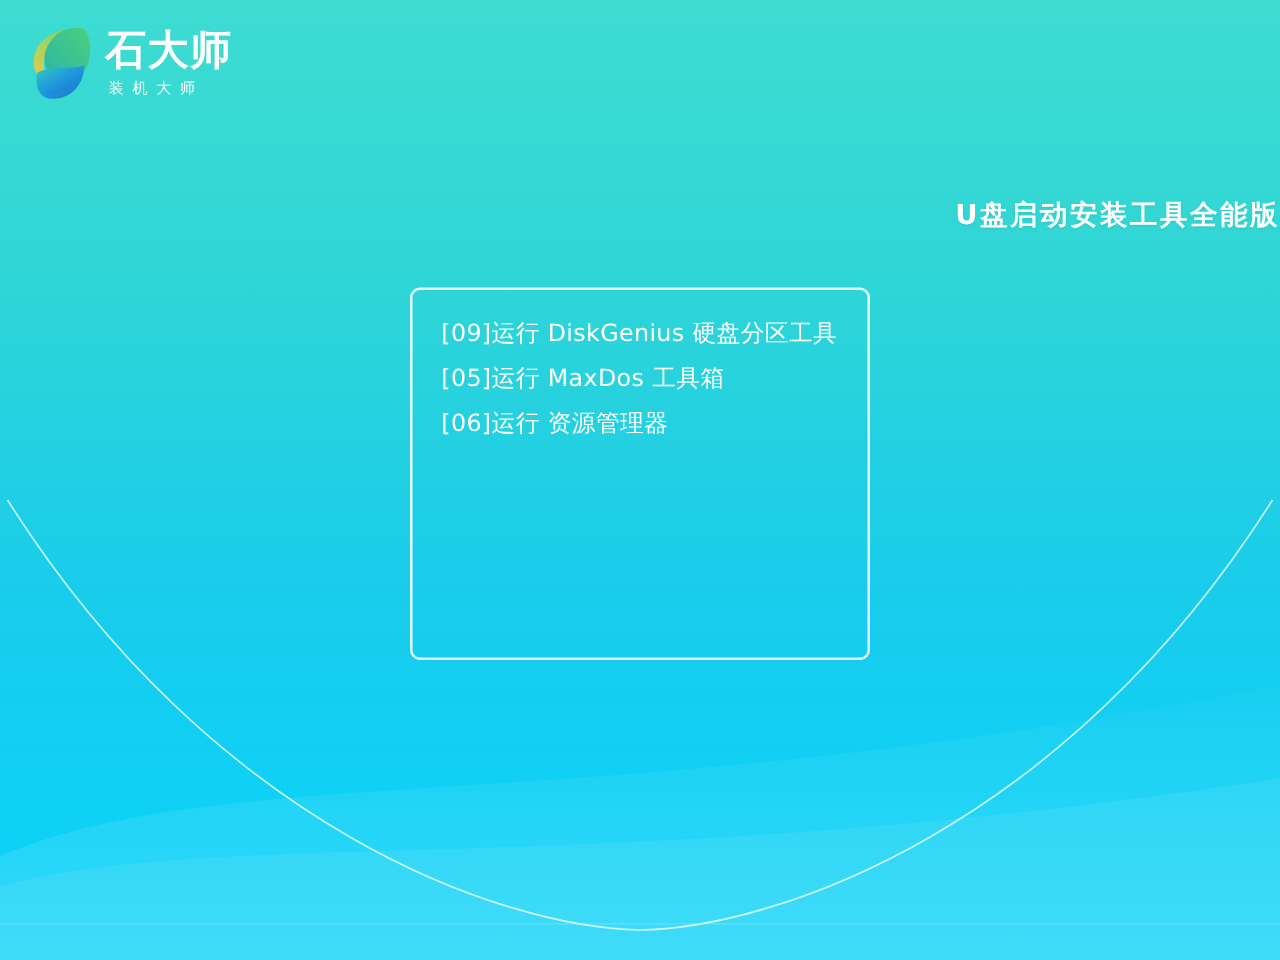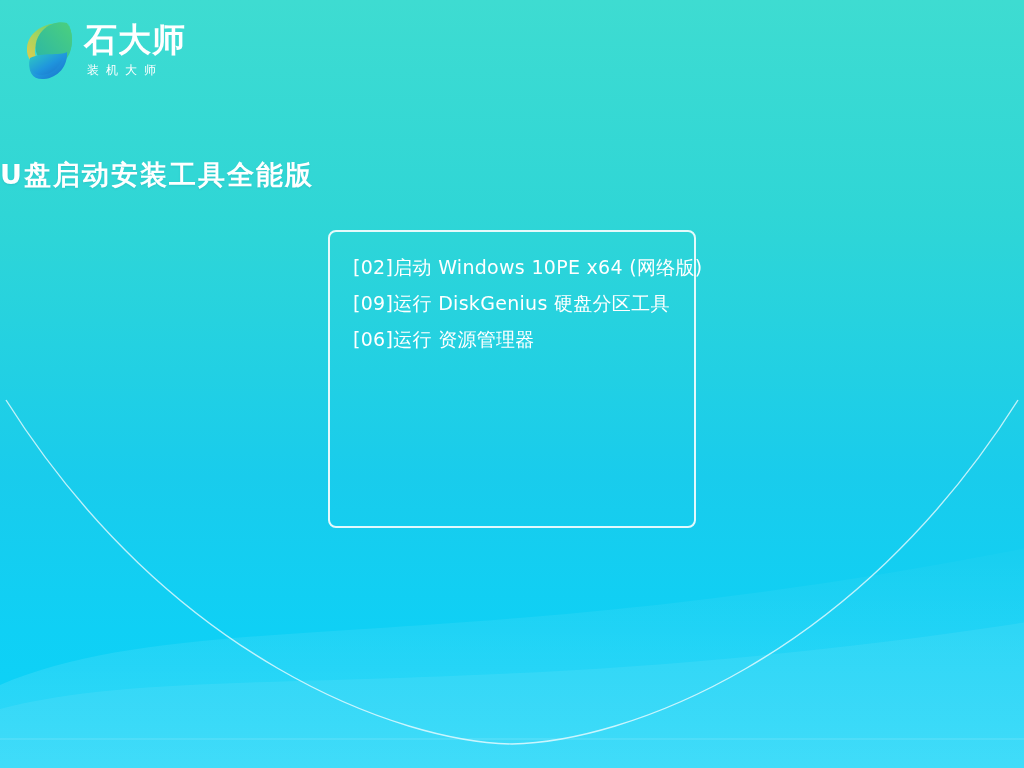--- a/index.html
+++ b/index.html
@@ -33,22 +33,22 @@
   }
   #logo-sub {
     font-size:12px; color:#ffffff; letter-spacing:7px;
     margin-top:5px; padding-left:3px;
     font-family:Liberation Sans, sans-serif;
   }
 
   
   #page-title {
     position:absolute; top:157px; left:0; width:1024px;
-    text-align:left; z-index:5;
-    font-size:27px; font-weight:bold; color:#ffffff;
+    text-align:right; z-index:5;
+    font-size:22px; font-weight:bold; color:#ffffff;
     letter-spacing:2px;
     font-family:"DejaVu Sans","Liberation Sans",sans-serif;
     text-shadow:0 1px 2px rgba(0,90,110,.13);
   }
 
   
   #menu-box {
     position:absolute; left:328px; top:230px;
     width:368px; height:298px;
     border:2px solid rgba(255,255,255,.88);
@@ -124,16 +124,16 @@
   </svg>
   <div id="logo-text-wrap">
     <div id="logo-title">石大师</div>
     <div id="logo-sub">装机大师</div>
   </div>
 </div>
 
 <div id="page-title">U盘启动安装工具全能版</div>
 
 <div id="menu-box">
-  <div class="menu-item">[02]启动 Windows 10PE x64 (网络版)</div>
   <div class="menu-item">[09]运行 DiskGenius 硬盘分区工具</div>
+  <div class="menu-item">[05]运行 MaxDos 工具箱</div>
   <div class="menu-item">[06]运行 资源管理器</div>
 </div>
 
 </body></html>

